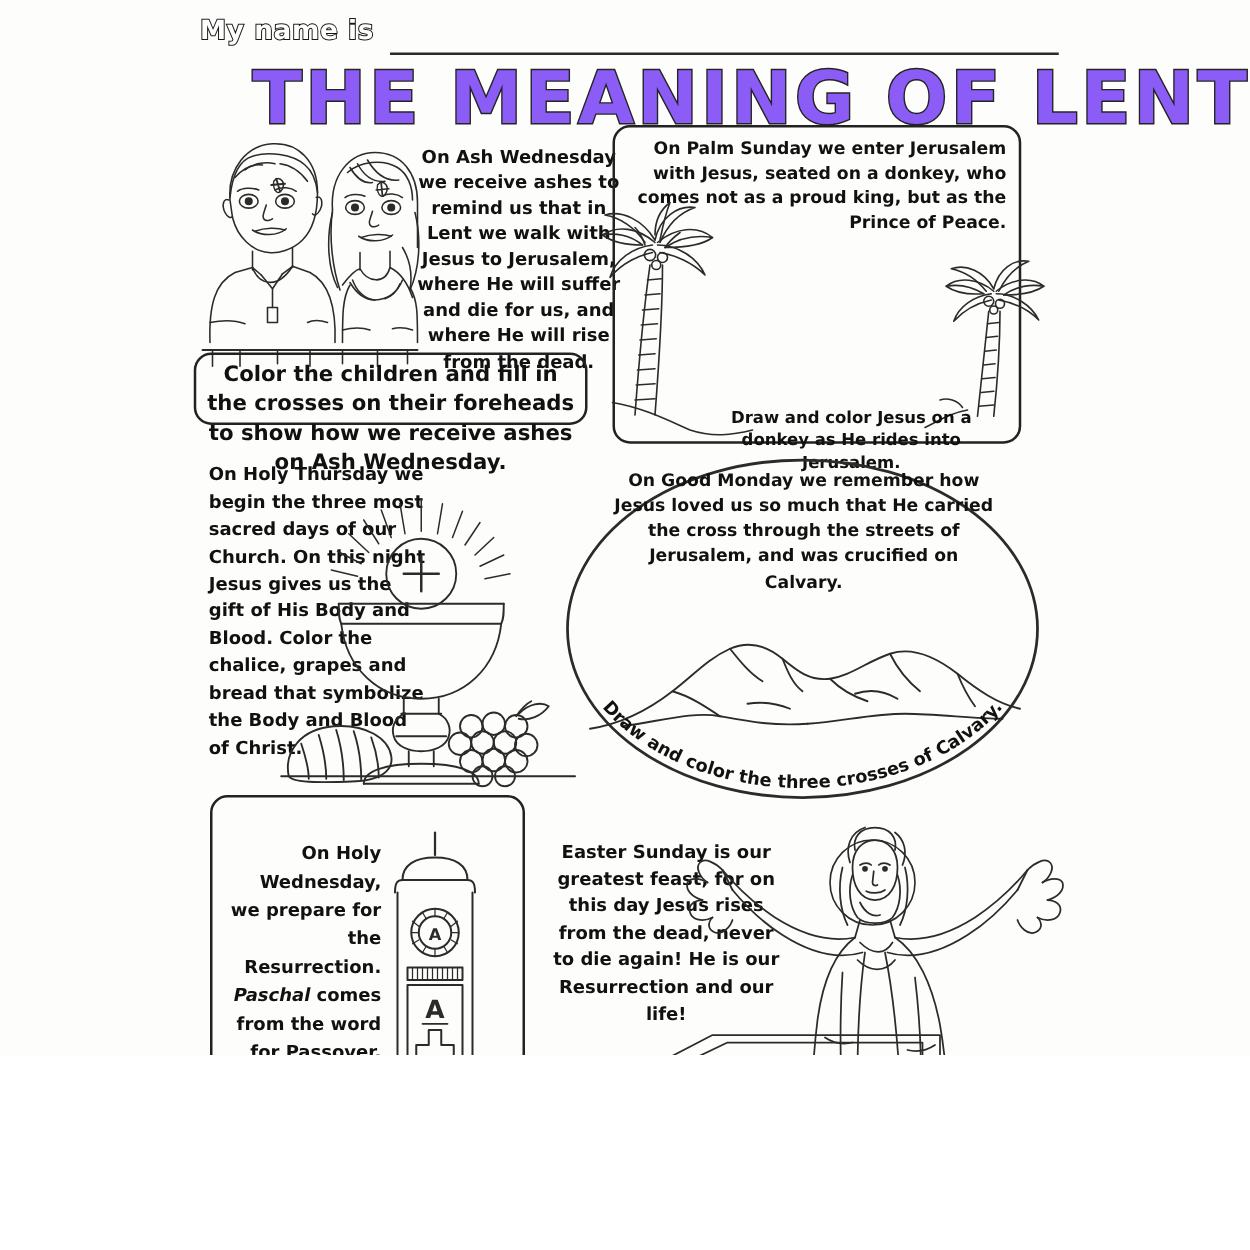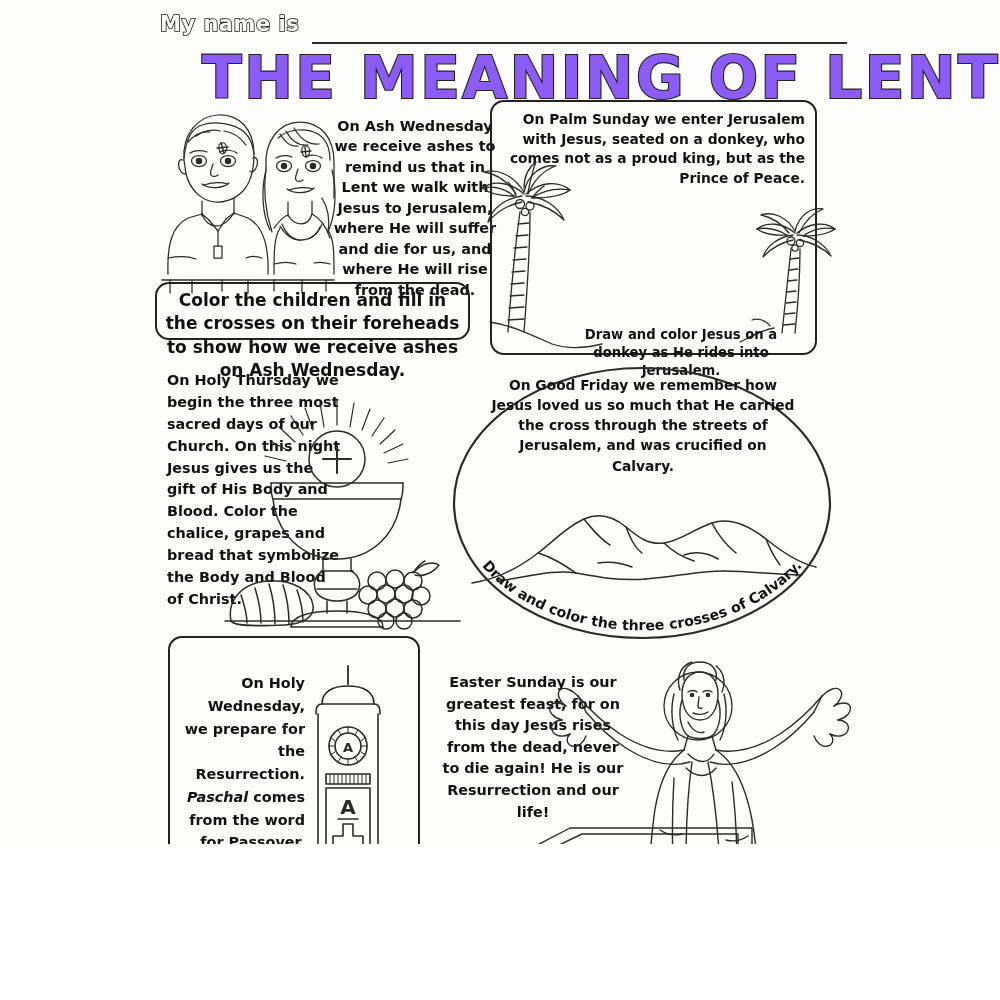--- a/index.html
+++ b/index.html
@@ -351,21 +351,21 @@
       <path d="M188 178 C192 172 196 168 200 166"></path>
     </svg>
   </div>
 
   <div class="art" style="left:452px; top:366px;">
     <svg width="380" height="275" viewBox="0 0 380 275" fill="none">
       <ellipse cx="190" cy="137" rx="188" ry="135" stroke="#2b2b2b" stroke-width="2.2" fill="none"></ellipse>
     </svg>
   </div>
 
-  <div class="body-text ctr" style="left:488px; top:375px; width:310px; font-size:13.8px; line-height:1.46;">On Good Friday we remember how Jesus loved us so much that He carried the cross through the streets of Jerusalem, and was crucified on Calvary.</div>
+  <div class="body-text ctr" style="left:488px; top:375px; width:310px; font-size:13.8px; line-height:1.46;">On Good Monday we remember how Jesus loved us so much that He carried the cross through the streets of Jerusalem, and was crucified on Calvary.</div>
 
   <div class="art" style="left:468px; top:485px;">
     <svg width="350" height="120" viewBox="0 0 350 120" fill="none" stroke="#2b2b2b" stroke-width="1.5" stroke-linecap="round" stroke-linejoin="round">
       <path d="M4 98 C30 94 52 82 70 68 C86 56 98 42 116 34 C132 27 146 32 158 42 C170 52 180 60 196 58 C212 56 226 44 244 38 C262 32 280 40 298 54 C314 67 330 78 348 82"></path>
       <path d="M70 68 C84 72 96 80 108 88"></path>
       <path d="M116 34 C124 44 132 54 142 60"></path>
       <path d="M158 42 C162 52 166 62 174 68"></path>
       <path d="M196 58 C204 66 214 72 226 76"></path>
       <path d="M244 38 C250 50 258 60 268 68"></path>
       <path d="M298 54 C302 64 306 72 312 80"></path>

